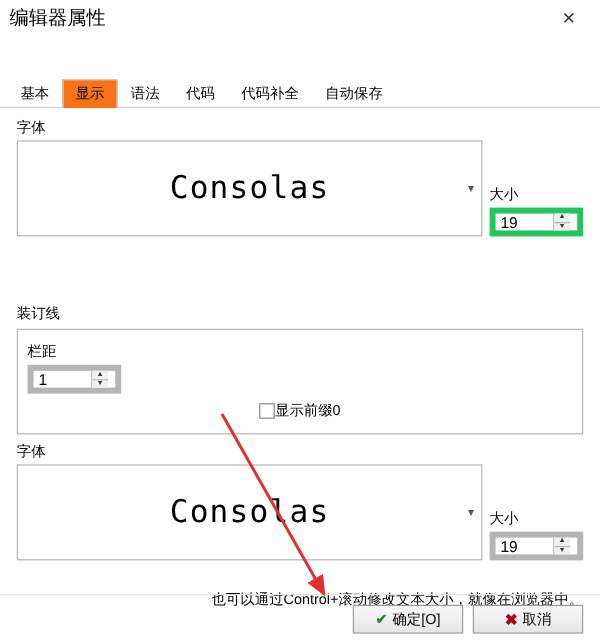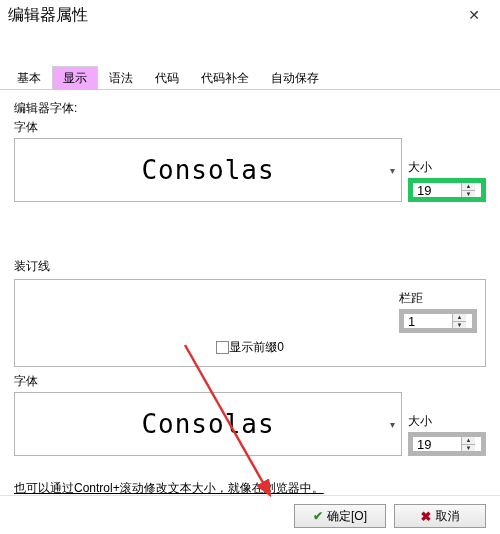--- a/index.html
+++ b/index.html
@@ -41,39 +41,39 @@
     padding: 3px 10px 3px 10px;
     border: 1px solid transparent;
     border-bottom: none;
     cursor: pointer;
     position: relative;
     top: 1px;
     font-size: 12px;
   }
   .tab.active {
     border-color: #d0d0d0;
-    background: #f0abfc;
+    background: #f97316;
   }
   .content {
     padding: 8px 14px 0 14px;
   }
   .section-heading { margin: 2px 0 2px 0; }
   .row-labels {
     display: flex;
     justify-content: space-between;
     margin-bottom: 2px;
   }
   .font-row {
     display: flex;
     align-items: flex-end;
     gap: 6px;
   }
   .font-dropdown {
     flex: 1;
-    height: 64px;
+    height: 80px;
     display: flex;
     align-items: center;
     justify-content: center;
     border: 1px solid #b5b5b5;
     position: relative;
     cursor: pointer;
   }
   .font-sample {
     font-family: Consolas, monospace;
     font-size: 26px;
@@ -112,38 +112,37 @@
     background:#f0f0f0;
   }
   .spin-btns div + div { border-top: 1px solid #b5b5b5; }
   .gutter-box {
     border: 1px solid #b5b5b5;
     padding: 10px 8px 10px 8px;
     margin-top: 4px;
     position: relative;
   }
   .gutter-top-row {
-    display: flex; justify-content: flex-end;
+    display: flex; justify-content: flex-start;
   }
   .prefix-row {
     display:flex; align-items:center; justify-content:center;
     gap:0;
     margin-top: 6px;
   }
   .checkbox {
     width: 13px; height: 13px;
     border: 1px solid #888;
     display:inline-block;
     background:#fff;
   }
   .hint {
-    text-align: left;
+    text-align: right;
     margin-top: 24px;
     font-size: 12px;
-    text-decoration: underline;
   }
   .footer {
     position: absolute;
     bottom: 6px; left: 0; right: 0;
     display: flex;
     justify-content: flex-end;
     gap: 8px;
     padding: 0 14px;
   }
   .btn {
@@ -180,21 +179,20 @@
   <div class="tab">基本</div>
   <div class="tab active">显示</div>
   <div class="tab">语法</div>
   <div class="tab">代码</div>
   <div class="tab">代码补全</div>
   <div class="tab">自动保存</div>
 </div>
 
 <div class="content">
 
-  <div class="section-heading">编辑器字体:</div>
 
   <div class="font-row">
     <div style="flex:1;">
       <div class="row-labels">
         <span>字体</span>
       </div>
       <div class="font-dropdown">
         <span class="font-sample">Consolas</span>
         <span class="chev">▾</span>
       </div>

